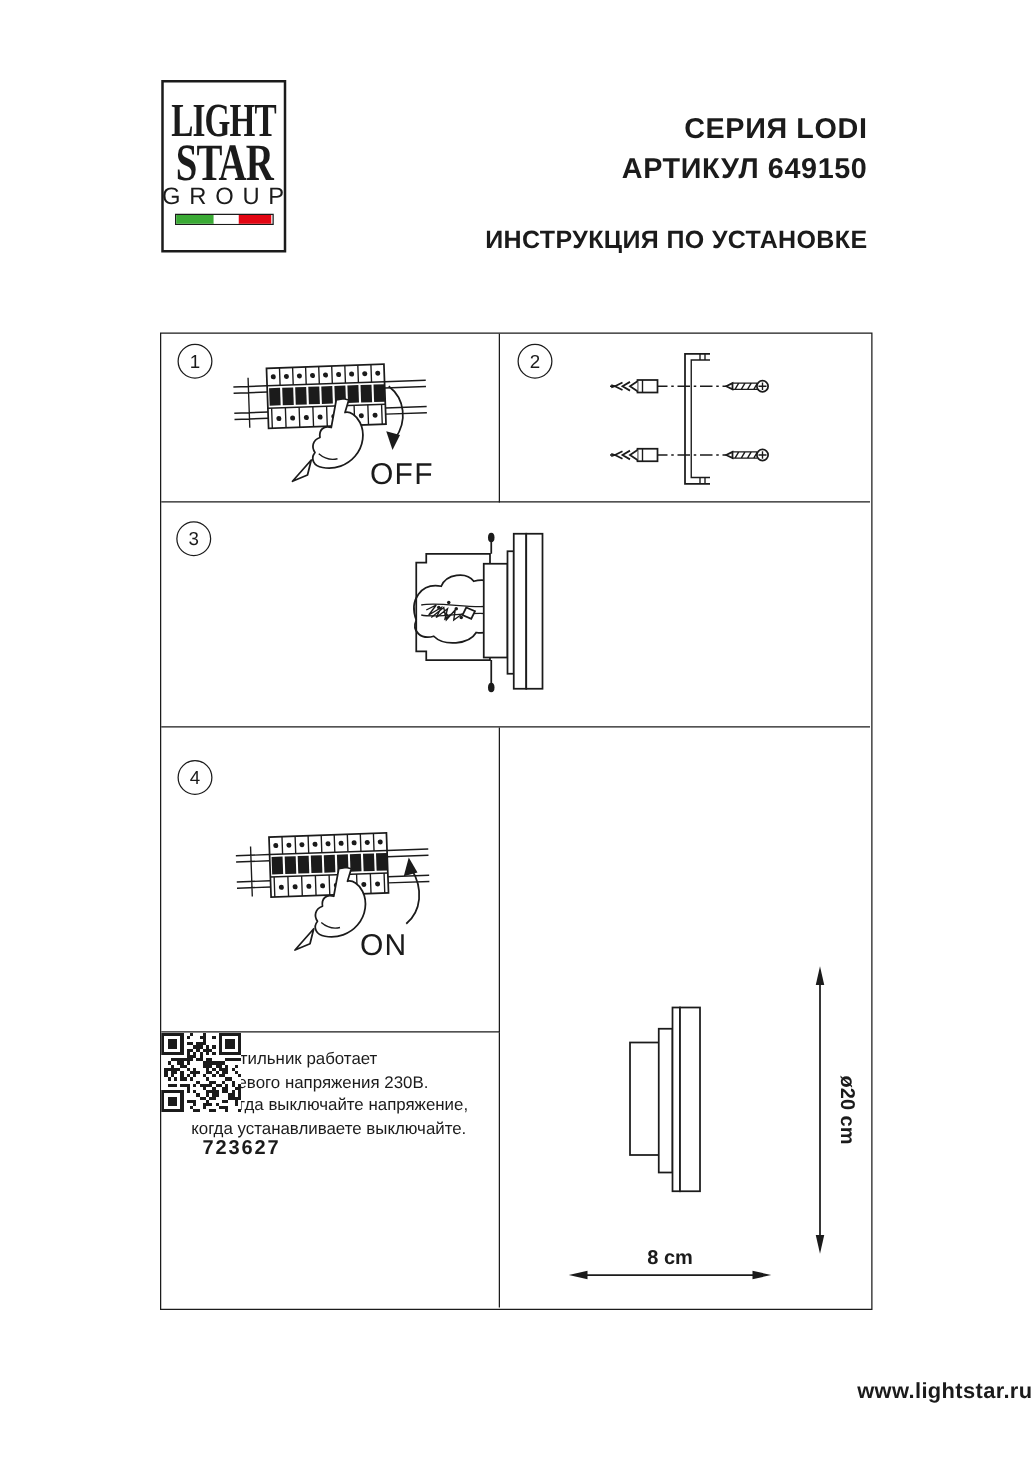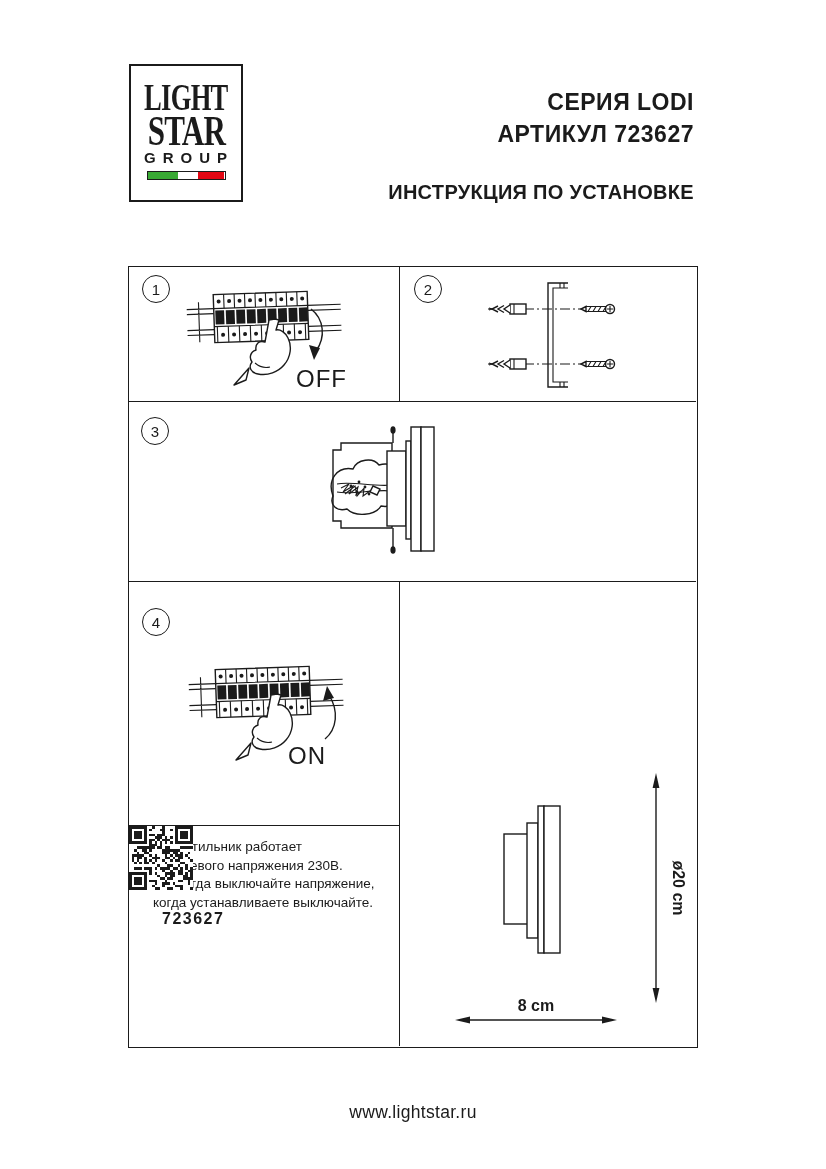--- a/index.html
+++ b/index.html
@@ -8,34 +8,34 @@
     --flag-white:#ffffff;
     --flag-red:#e30613;
   }
   html,body{margin:0;padding:0;background:#fff;}
   .page{
     position:relative;width:826px;height:1169px;background:#fff;
     font-family:"Liberation Sans",sans-serif;color:var(--ink);overflow:hidden;
   }
   
   .logo-box{
-    position:absolute;left:129px;top:64px;width:114px;height:138px;
+    position:absolute;left:129px;top:64px;width:100px;height:138px;
     border:2px solid var(--ink);box-sizing:border-box;
     display:flex;flex-direction:column;align-items:center;justify-content:flex-start;
   }
   .logo-light{
     font-family:"Liberation Serif",serif;font-weight:bold;font-size:38px;line-height:34px;
     margin-top:14px;transform:scaleX(.70);transform-origin:center;letter-spacing:-1px;white-space:nowrap;
   }
   .logo-star{
     font-family:"Liberation Serif",serif;font-weight:bold;font-size:42px;line-height:34px;
     transform:scaleX(.74);transform-origin:center;letter-spacing:-1px;white-space:nowrap;
   }
   .logo-group{
-    font-size:15px;line-height:16px;letter-spacing:7px;padding-left:6px;margin-top:2px;white-space:nowrap;font-weight:bold;
+    font-size:19px;line-height:16px;letter-spacing:7px;padding-left:6px;margin-top:2px;white-space:nowrap;
   }
   .logo-flag{
     margin-top:5px;width:79px;height:9px;border:1px solid var(--ink);box-sizing:border-box;
     display:flex;
   }
   .logo-flag .seg{height:100%;}
   .seg-green{width:40%;background:var(--flag-green);}
   .seg-white{width:25%;background:var(--flag-white);}
   .seg-red{width:35%;background:var(--flag-red);}
   .header-text{
@@ -68,43 +68,43 @@
   .fw{fill:#fff;stroke:currentColor;stroke-width:1.4px;}
   .fb{fill:currentColor;stroke:none;}
   .dd{stroke:currentColor;fill:none;stroke-width:1.1px;stroke-dasharray:10 3 2 3;}
   .svgtxt{fill:currentColor;font-family:"Liberation Sans",sans-serif;}
   
   .notes-text{position:absolute;left:24px;top:12px;font-size:13.5px;line-height:18.6px;}
   .notes-article{position:absolute;left:33px;top:84px;font-size:16px;font-weight:bold;letter-spacing:1.5px;}
   .qr{position:absolute;left:32px;top:130px;width:64px;height:64px;}
   
   .footer{
-    position:absolute;left:0;top:1102px;width:826px;text-align:center;
-    font-size:17.5px;font-weight:normal;letter-spacing:.3px;
+    position:absolute;left:0;top:1102px;width:826px;text-align:right;
+    font-size:17.5px;font-weight:bold;letter-spacing:.3px;
   }
 </style>
 </head>
 <body>
 
 <div class="page">
 
   <div class="logo-box">
     <div class="logo-light">LIGHT</div>
     <div class="logo-star">STAR</div>
     <div class="logo-group">GROUP</div>
     <div class="logo-flag">
       <span class="seg seg-green"></span>
       <span class="seg seg-white"></span>
       <span class="seg seg-red"></span>
     </div>
   </div>
 
   <div class="header-text">
     <div class="header-series">СЕРИЯ LODI</div>
-    <div class="header-article">АРТИКУЛ 723627</div>
+    <div class="header-article">АРТИКУЛ 649150</div>
     <div class="header-heading">
       <div>ИНСТРУКЦИЯ ПО УСТАНОВКЕ</div>
     </div>
   </div>
 
   <div class="grid">
 
     <div class="panel p1">
       <div class="stepnum" style="left:13px;top:8px;">1</div>
       <svg width="269" height="132" viewBox="0 0 269 132">

